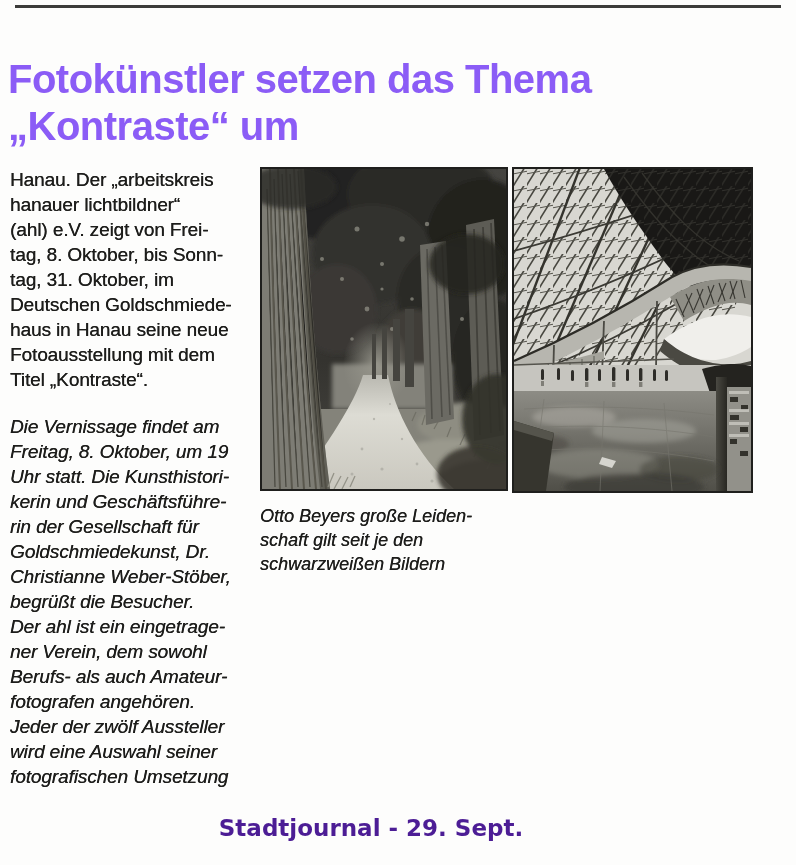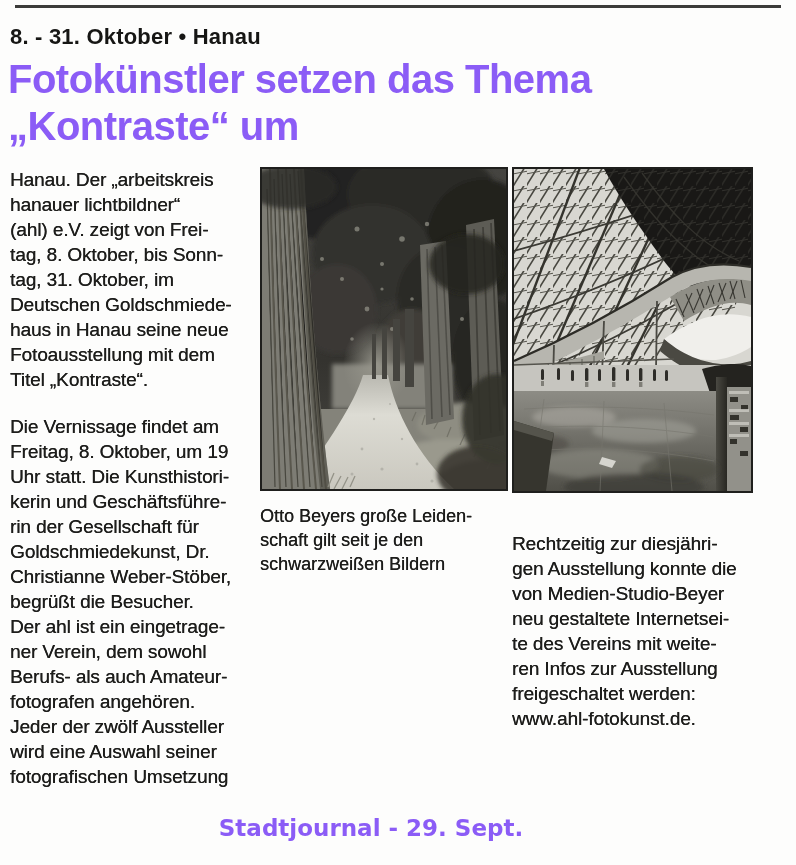--- a/index.html
+++ b/index.html
@@ -23,53 +23,52 @@
     position:absolute; left:10px; top:167px; width:781px;
     display:grid; grid-template-columns:250px 252px 253px; 
   }
   .col { position:relative; }
 
   .body-text {
     font-size:19px; line-height:25px; letter-spacing:-0.1px;
     color:#1d1d1b; white-space:pre-line;
     text-shadow:0.25px 0 0 #1d1d1b;
   }
-  .col1 .para2 { margin-top:22px; }
+  .col1 .para2 { margin-top:22px;font-style:italic; }
 
   .photo-frame {
     border:2px solid #1f1f1d; background:#777; overflow:hidden;
   }
   .frame-avenue { width:248px; height:324px; }
   .frame-zeil   { width:241px; height:326px; }
   .photo-frame svg { display:block; width:100%; height:100%; }
 
   .caption {
     margin-top:13px;
-    font-size:18px; line-height:24px;
+    font-style:italic; font-size:18px; line-height:24px;
     color:#1d1d1b; white-space:pre-line;
     text-shadow:0.2px 0 0 #1d1d1b;
   }
   .col2 .body-text { margin-top:14px; }
   .col3 .body-text { margin-top:38px; }
 
   .footer {
     position:absolute; top:815px; left:0; width:742px;
     text-align:center;
     font-family:"DejaVu Sans", sans-serif; font-weight:bold; font-size:23px;
-    color:#8b5cf6;
+    color:#4c1d95;
   }
 </style>
 </head>
 <body>
 
 <div class="page">
 
   <div class="top-rule"></div>
 
-  <div class="kicker">8. - 31. Oktober • Hanau</div>
 
   <h1 class="headline">Fotokünstler setzen das Thema
 „Kontraste“ um</h1>
 
   <div class="columns">
 
     <div class="col col1">
       <p class="body-text para1">Hanau. Der „arbeitskreis
 hanauer lichtbildner“
 (ahl) e.V. zeigt von Frei-
@@ -397,27 +396,19 @@
                 <path d="M90,232 L86,322"></path>
                 <path d="M150,234 L158,322"></path>
             </g>
             <polygon points="88,288 102,292 98,299 85,295" fill="#d6d5cf"></polygon>
 
             <path d="M0,252 L40,264 L32,322 L0,322 Z" fill="#36352e"></path>
             <path d="M0,252 L40,264 L38,272 L0,261 Z" fill="#55544c"></path>
           </svg>
         </div>
       </figure>
-      <p class="body-text">Rechtzeitig zur diesjähri-
-gen Ausstellung konnte die
-von Medien-Studio-Beyer
-neu gestaltete Internetsei-
-te des Vereins mit weite-
-ren Infos zur Ausstellung
-freigeschaltet werden:
-www.ahl-fotokunst.de.</p>
     </div>
 
   </div>
 
   <div class="footer">Stadtjournal - 29. Sept.</div>
 
 </div>
 
 </body></html>

